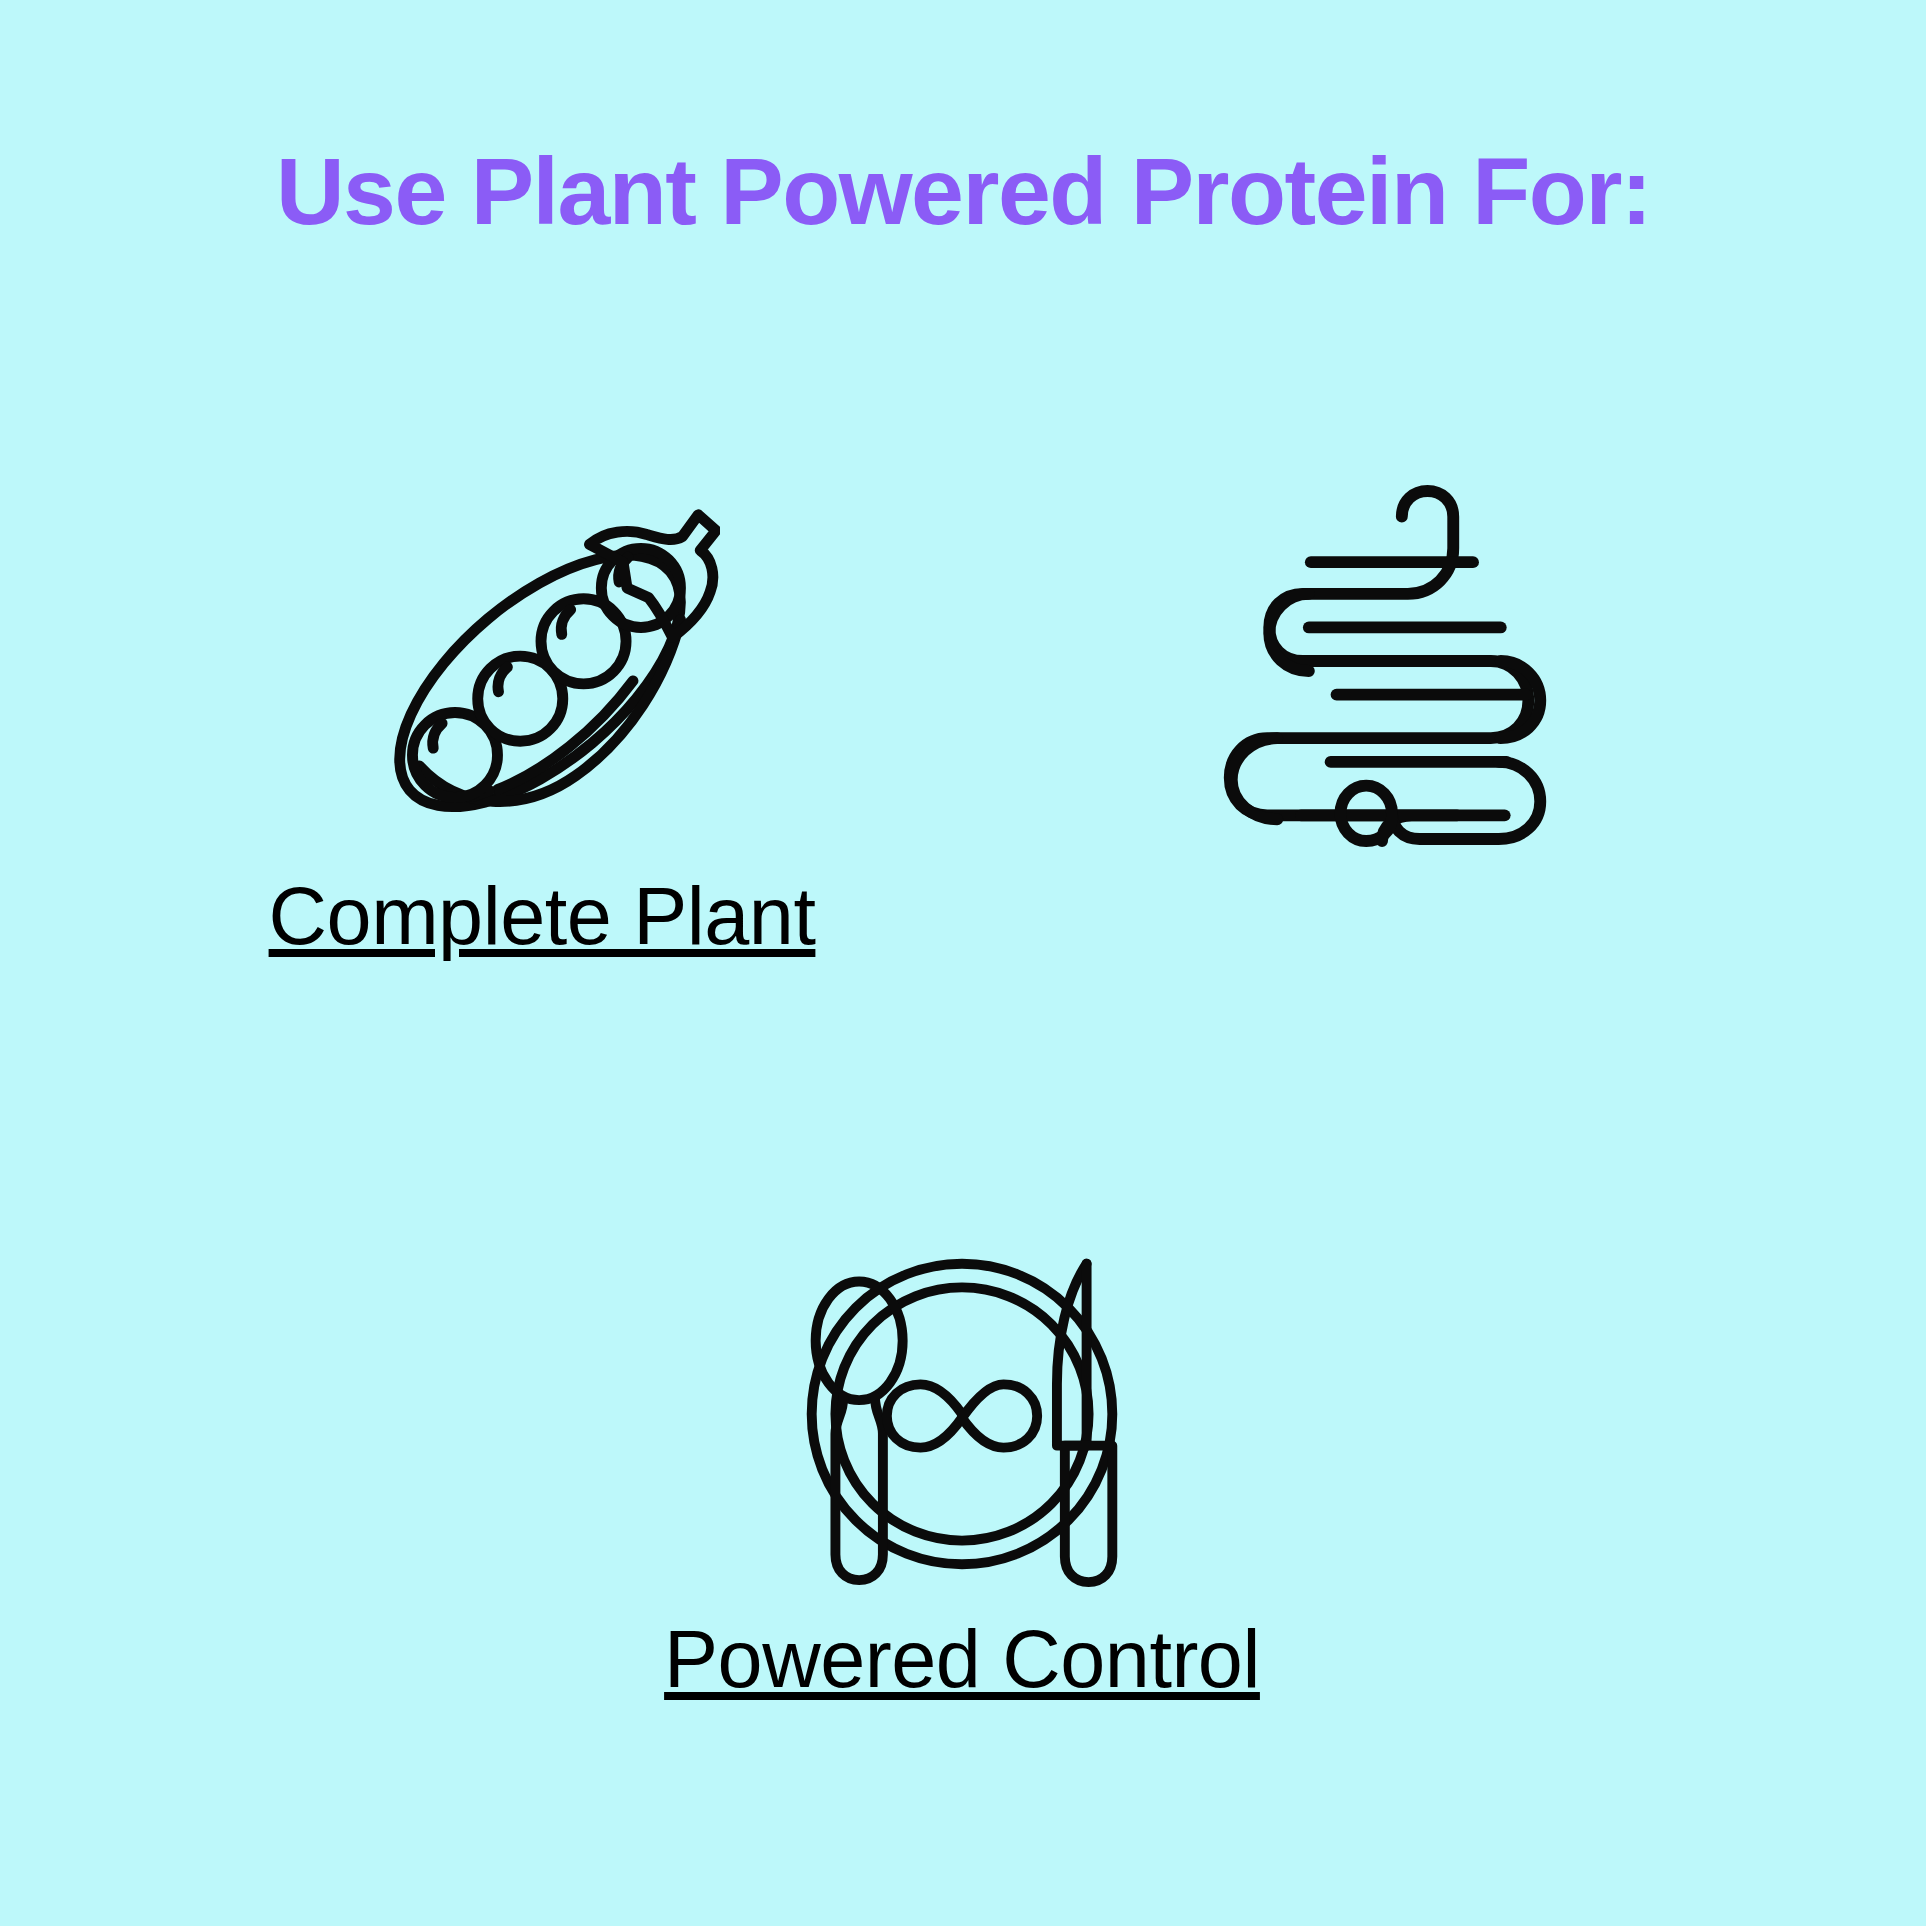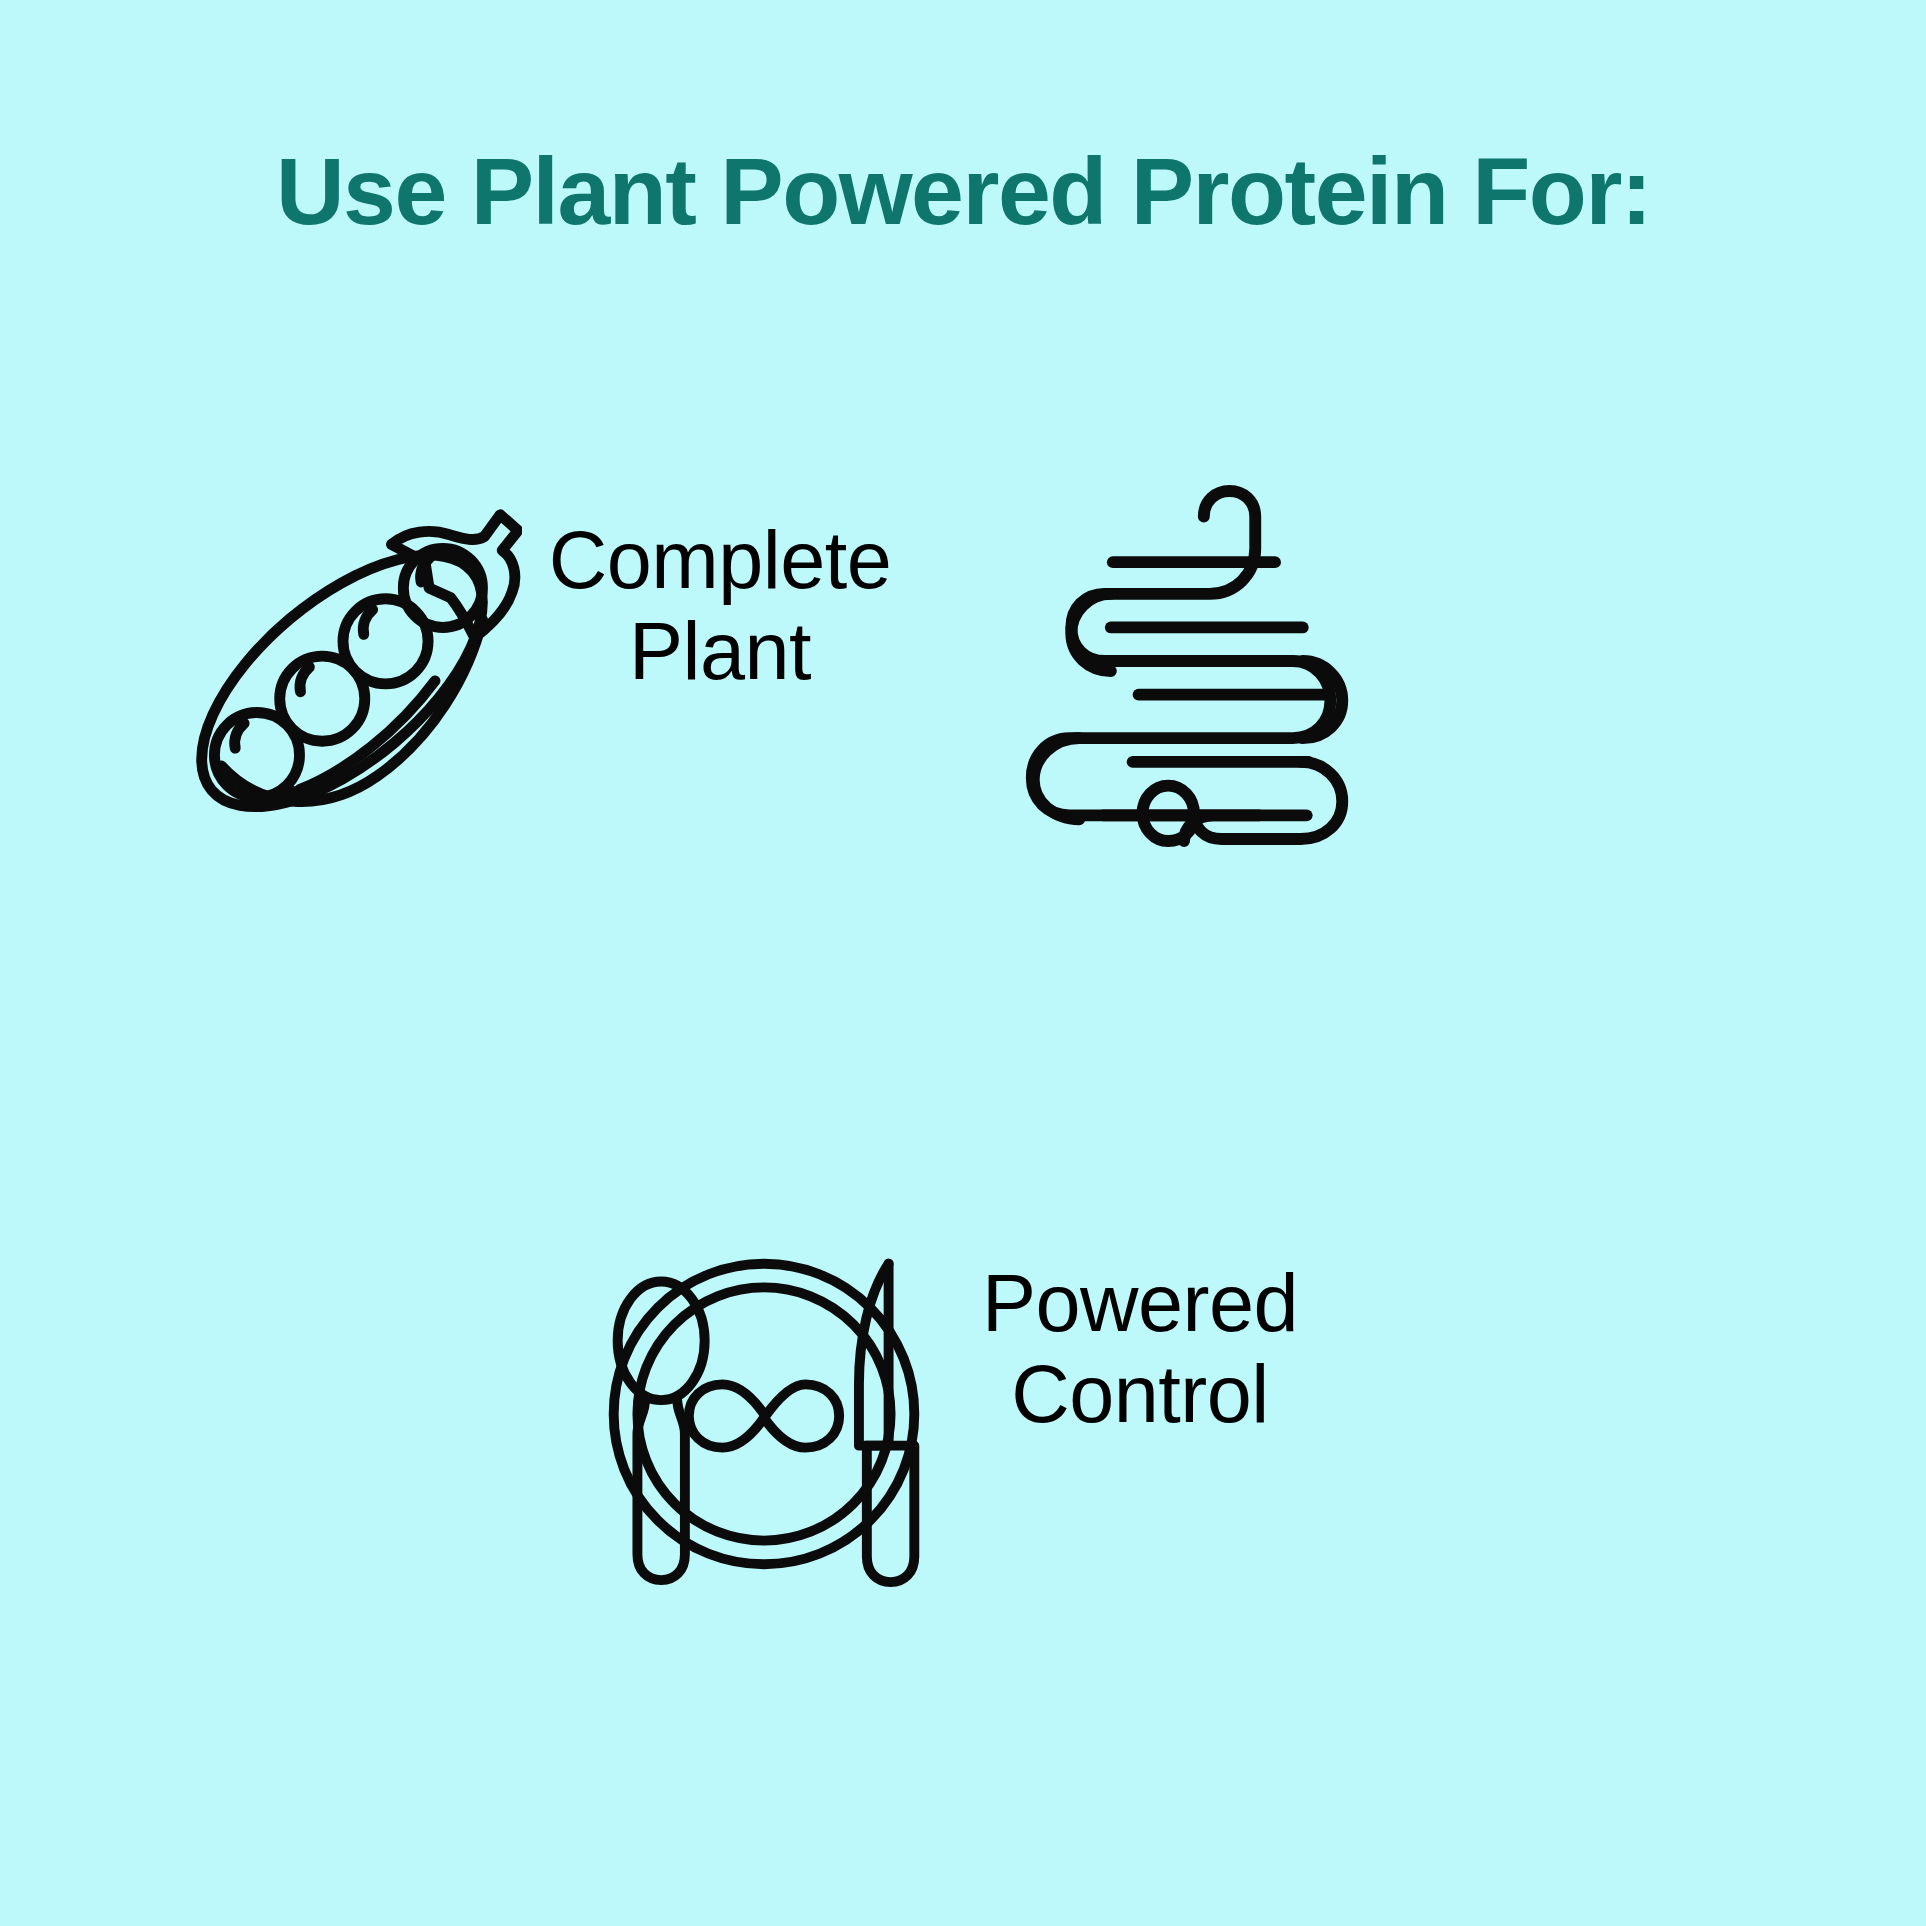--- a/index.html
+++ b/index.html
@@ -23,30 +23,31 @@
   
   .page-title {
     position: absolute;
     left: 0;
     top: 142px;
     width: 1927px;
     text-align: center;
     font-size: 95px;
     font-weight: 700;
     letter-spacing: -1.5px;
-    color: #0f766e;
+    color: #8b5cf6;
     line-height: 1.05;
     white-space: nowrap;
   }
 
   
   .benefit {
     position: absolute;
     display: flex;
-    flex-direction: row;
+    flex-direction: column;
+    text-decoration: underline;
   }
   .benefit-icon {
     display: block;
   }
   .benefit-label {
     margin-top: 22px;
     text-align: center;
     font-size: 81px;
     font-weight: 400;
     color: #000000;

